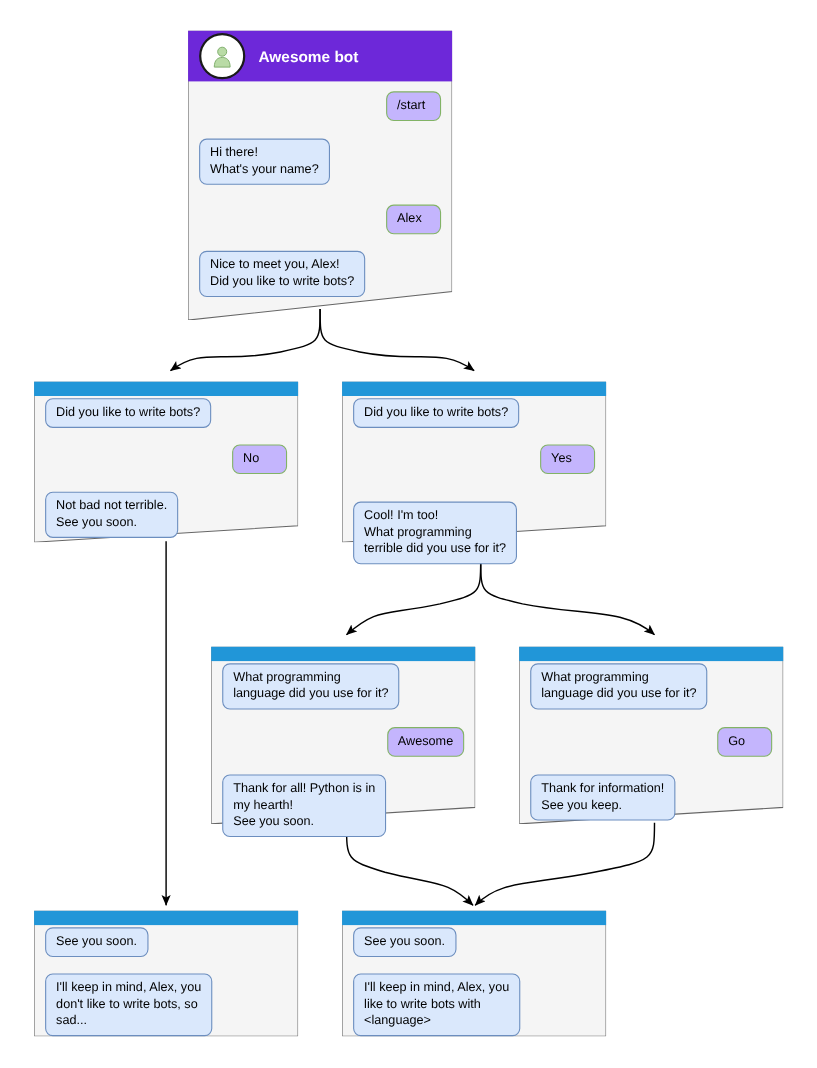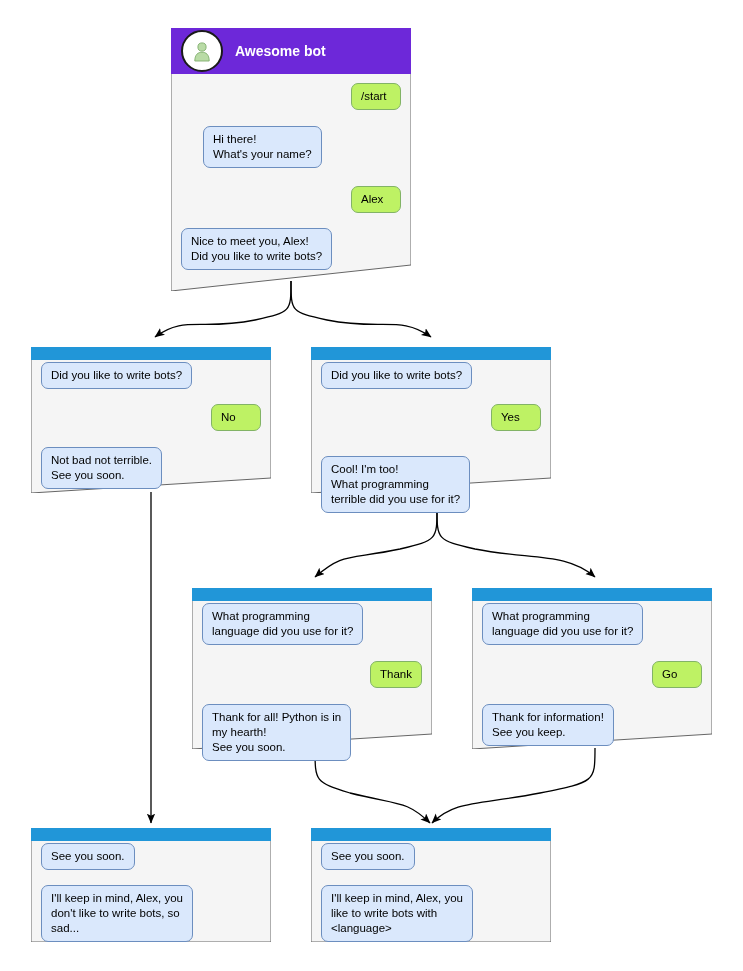--- a/index.html
+++ b/index.html
@@ -99,21 +99,21 @@
     color: #000000;
     padding: 5px 9px;
     white-space: pre-line;
     max-width: 83%;
   }
   .bubble.bot {
     background: #dae8fc;
     border: 1px solid #6c8ebf;
   }
   .bubble.user {
-    background: #bef264;
+    background: #c4b5fd;
     border: 1px solid #82b366;
     text-align: left;
     min-width: 50px;
   }
 </style>
 </head>
 <body>
 
 <div id="canvas">
 
@@ -155,21 +155,21 @@
           <circle cx="11" cy="7" r="4.1" fill="#b9dba6" stroke="#7fae6c" stroke-width="0.9"></circle>
           <path d="M3.8,21 C3.8,14.6 7.0,12.2 11,12.2 C15,12.2 18.2,14.6 18.2,21 Z" fill="#b9dba6" stroke="#7fae6c" stroke-width="0.9"></path>
         </svg>
       </div>
       <div class="card-title">Awesome bot</div>
     </div>
     <div class="bubbles" style="top:55px;">
       <div class="row right" style="margin-bottom:16px;">
         <div class="bubble user">/start</div>
       </div>
-      <div class="row left" style="margin-bottom:18px;margin-left:22px;">
+      <div class="row left" style="margin-bottom:18px;">
         <div class="bubble bot">Hi there!
 What's your name?</div>
       </div>
       <div class="row right" style="margin-bottom:15px;">
         <div class="bubble user">Alex</div>
       </div>
       <div class="row left">
         <div class="bubble bot">Nice to meet you, Alex!
 Did you like to write bots?</div>
       </div>
@@ -219,21 +219,21 @@
     <svg class="card-shape" viewBox="0 0 240 161" preserveAspectRatio="none">
       <path d="M0,0 L240,0 L240,146 L0,161 Z" fill="#f5f5f5" stroke="#666666" stroke-width="1"></path>
     </svg>
     <div class="card-header bar-only" style="background:#2196d8;"></div>
     <div class="bubbles" style="top:15px;">
       <div class="row left" style="margin-bottom:16px;">
         <div class="bubble bot">What programming
 language did you use for it?</div>
       </div>
       <div class="row right" style="margin-bottom:16px;">
-        <div class="bubble user">Thank</div>
+        <div class="bubble user">Awesome</div>
       </div>
       <div class="row left">
         <div class="bubble bot">Thank for all! Python is in
 my hearth!
 See you soon.</div>
       </div>
     </div>
   </div>
 
   <div class="card" style="left:472px; top:588px; width:240px; height:161px;">

